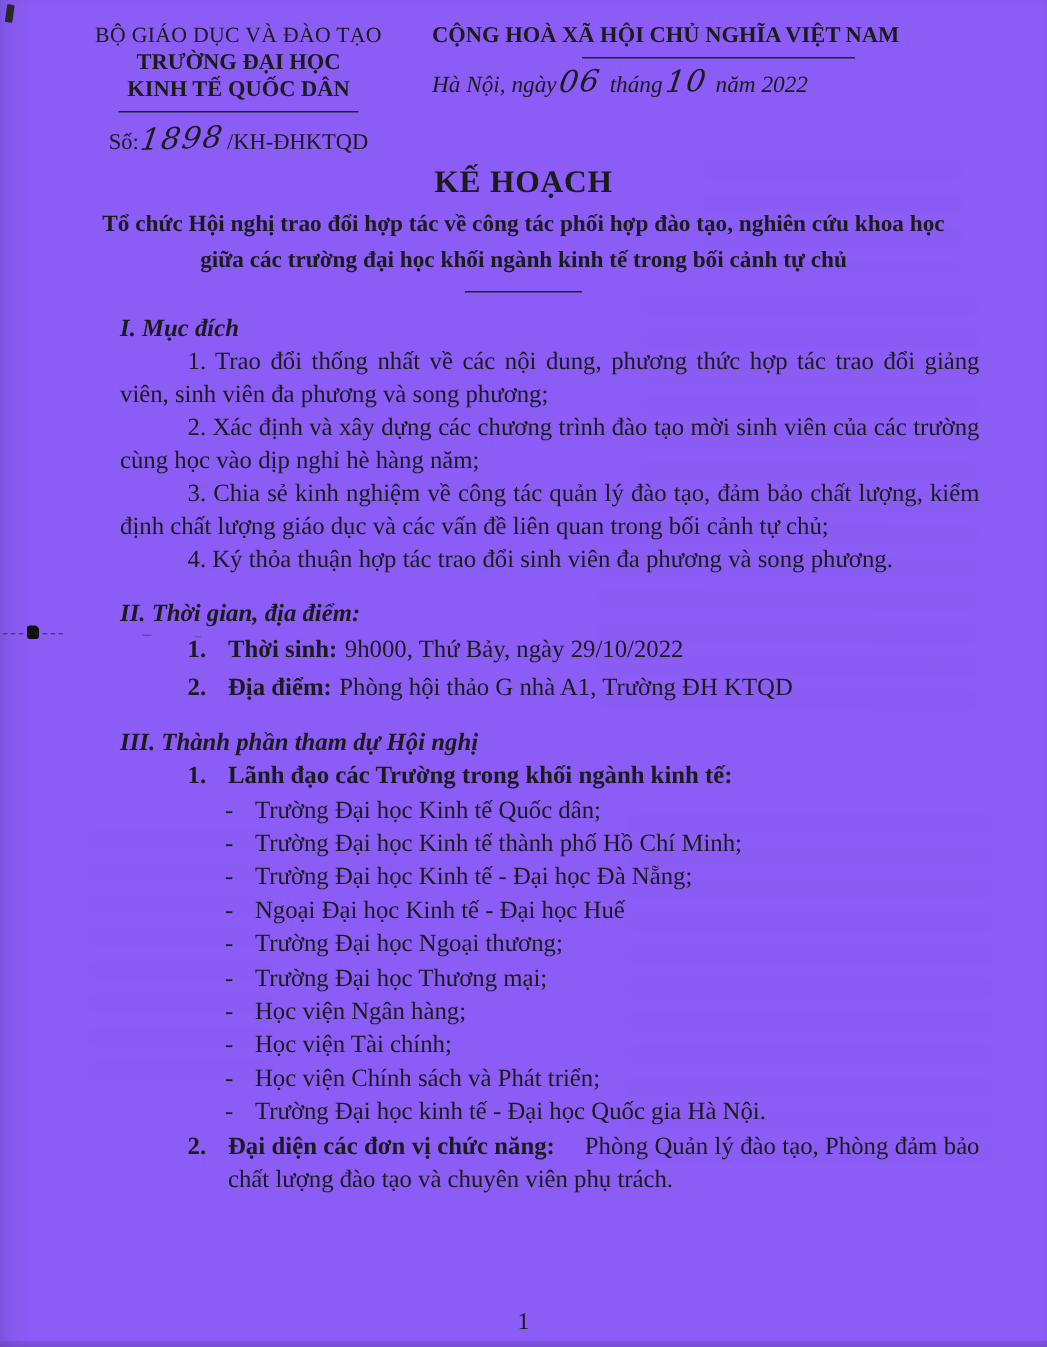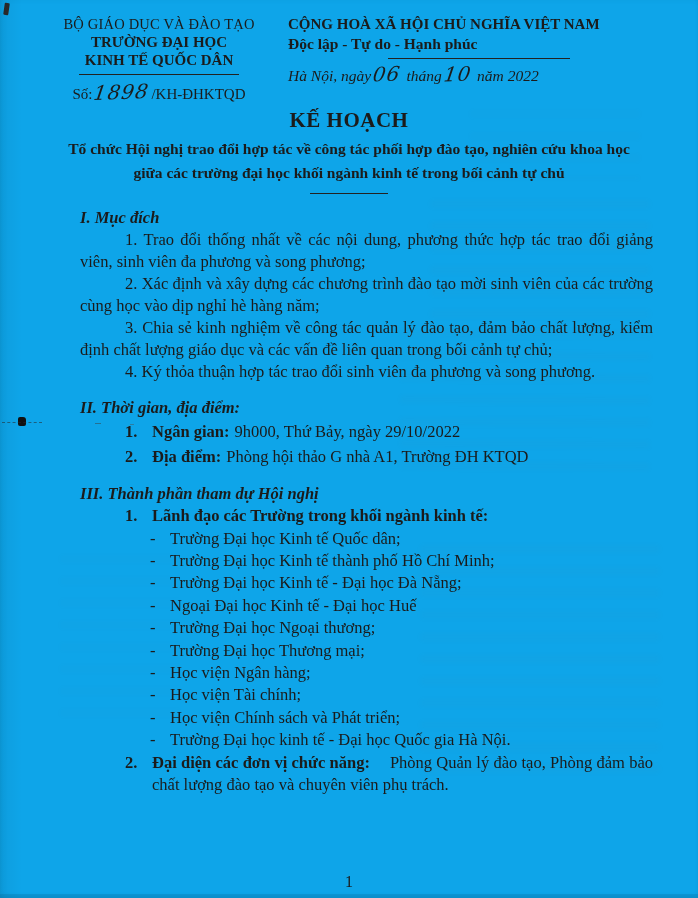--- a/index.html
+++ b/index.html
@@ -1,20 +1,20 @@
 <!DOCTYPE html>
 <html><head>
 <meta charset="utf-8">
 <style>
   html,body { margin:0; padding:0; background:#e8e8e8; }
   .page {
     position:relative;
     width:698px; height:898px;
     margin:0 auto;
-    background:#0ea5e9;
+    background:#8b5cf6;
     overflow:hidden;
     font-family:"Liberation Serif","DejaVu Serif",serif;
     color:#1b1b1b;
     box-shadow:inset 0 -3px 4px rgba(0,0,0,.06), inset 3px 0 6px rgba(0,0,0,.04);
   }
 
   
   .header { display:flex; justify-content:space-between; padding:16px 28px 0 50px; }
   .hdr-left  { width:218px; text-align:center; }
   .hdr-right { width:382px; text-align:left; }
@@ -102,21 +102,20 @@
   <div class="header">
     <div class="hdr-left">
       <div class="hl1">BỘ GIÁO DỤC VÀ ĐÀO TẠO</div>
       <div class="hl2">TRƯỜNG ĐẠI HỌC</div>
       <div class="hl3">KINH TẾ QUỐC DÂN</div>
       <div class="rule-left"></div>
       <div class="doc-no"><span>Số:</span><span class="hand">1898</span><span>/KH-ĐHKTQD</span></div>
     </div>
     <div class="hdr-right">
       <div class="hr1">CỘNG HOÀ XÃ HỘI CHỦ NGHĨA VIỆT NAM</div>
-      <div class="hr2">Độc lập - Tự do - Hạnh phúc</div>
       <div class="rule-right"></div>
       <div class="date-line"><span>Hà Nội, ngày</span><span class="hand">06</span> <span>tháng</span><span class="hand">10</span> <span>năm 2022</span></div>
     </div>
   </div>
 
   <div class="title-block">
     <div class="doc-title">KẾ HOẠCH</div>
     <div class="subtitle first">Tổ chức Hội nghị trao đổi hợp tác về công tác phối hợp đào tạo, nghiên cứu khoa học</div>
     <div class="subtitle">giữa các trường đại học khối ngành kinh tế trong bối cảnh tự chủ</div>
     <div class="title-rule"></div>
@@ -125,21 +124,21 @@
   <div class="doc-body">
 
     <p class="sec-heading">I. Mục đích</p>
     <p class="para-indent">1. Trao đổi thống nhất về các nội dung, phương thức hợp tác trao đổi giảng viên, sinh viên đa phương và song phương;</p>
     <p class="para-indent">2. Xác định và xây dựng các chương trình đào tạo mời sinh viên của các trường cùng học vào dịp nghỉ hè hàng năm;</p>
     <p class="para-indent">3. Chia sẻ kinh nghiệm về công tác quản lý đào tạo, đảm bảo chất lượng, kiểm định chất lượng giáo dục và các vấn đề liên quan trong bối cảnh tự chủ;</p>
     <p class="para-indent">4. Ký thỏa thuận hợp tác trao đổi sinh viên đa phương và song phương.</p>
 
     <p class="sec-heading gap-before">II. Thời gian, địa điểm:</p>
     <div class="num-line">
-      <span class="num">1.</span><span class="lbl">Ngân gian:</span><span>9h000, Thứ Bảy, ngày 29/10/2022</span>
+      <span class="num">1.</span><span class="lbl">Thời sinh:</span><span>9h000, Thứ Bảy, ngày 29/10/2022</span>
     </div>
     <div class="num-line">
       <span class="num">2.</span><span class="lbl">Địa điểm:</span><span>Phòng hội thảo G nhà A1, Trường ĐH KTQD</span>
     </div>
 
     <p class="sec-heading gap-before">III. Thành phần tham dự Hội nghị</p>
     <div class="h-item">
       <span class="num">1.</span><span class="lbl">Lãnh đạo các Trường trong khối ngành kinh tế:</span>
     </div>
     <div class="bullet"><span class="dash">-</span><span>Trường Đại học Kinh tế Quốc dân;</span></div>

